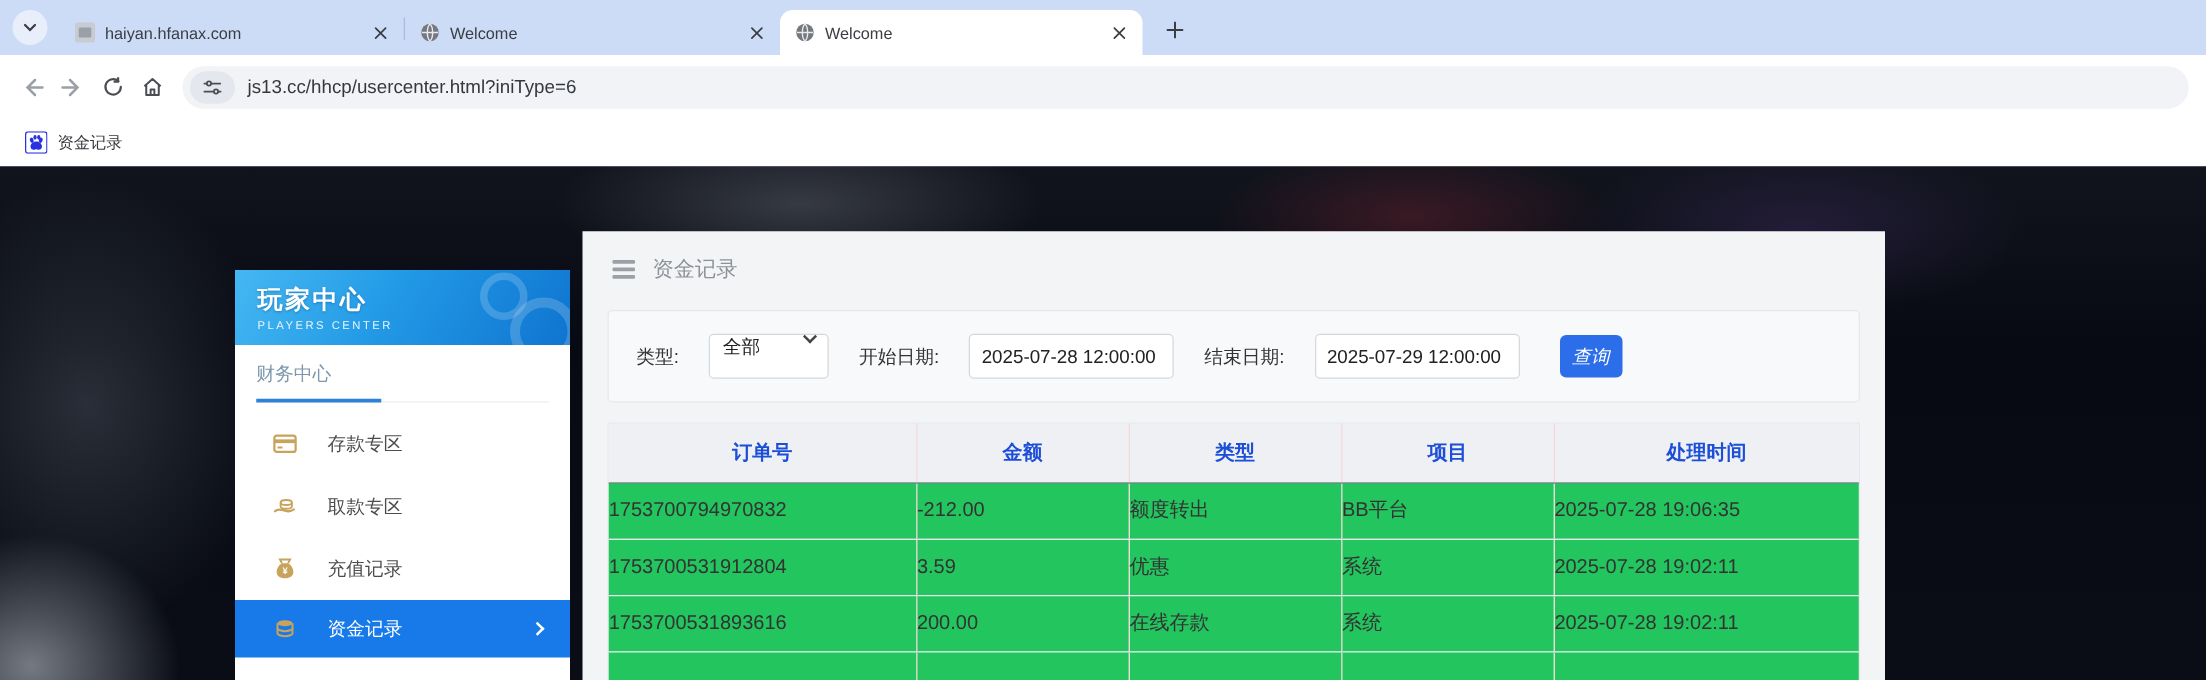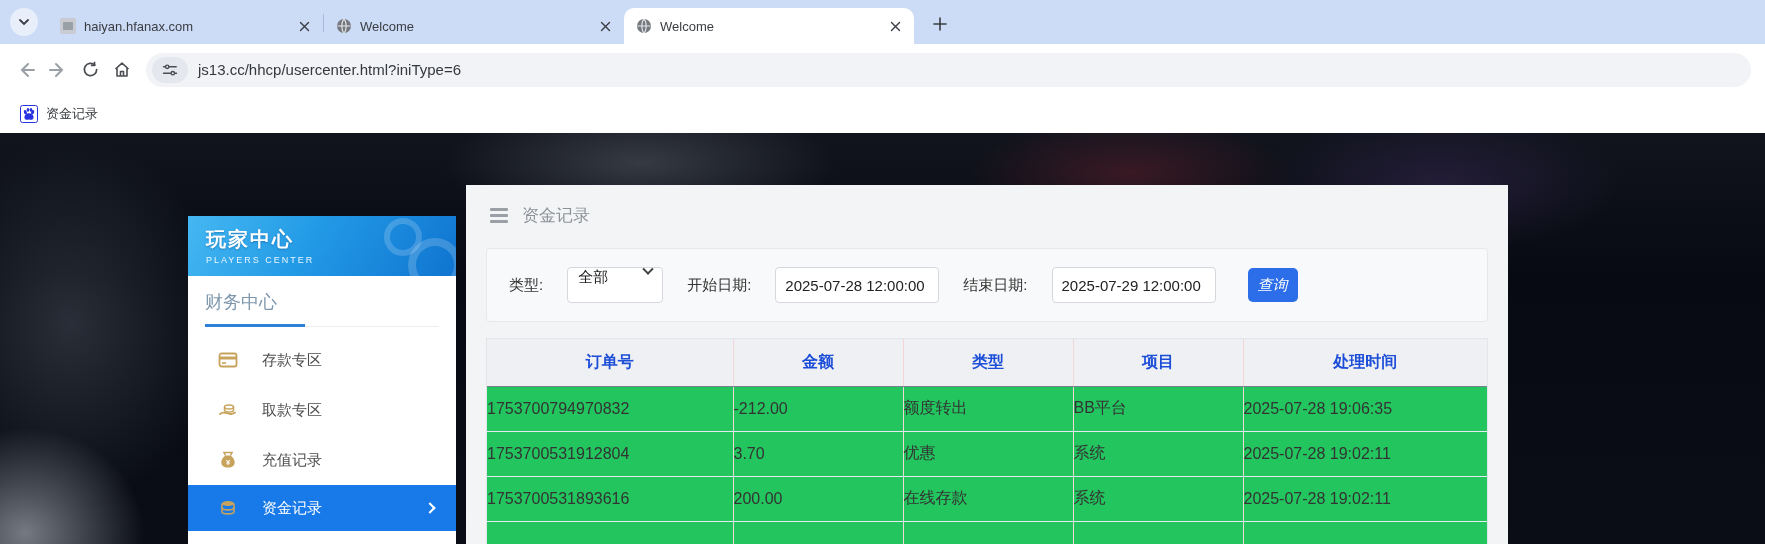--- a/index.html
+++ b/index.html
@@ -63,21 +63,21 @@
   .sidebar { position:absolute; left:188px; top:52px; width:268px; height:359px;
     background:#fff; overflow:hidden;margin-top:31px; }
   .banner { position:relative; height:60px; overflow:hidden; padding:10px 0 0 18px;
     background:linear-gradient(120deg,#45b8f2 0%,#239ae6 45%,#0f74d0 100%); }
   .banner-title { color:#fff; font-size:20px; font-weight:bold; letter-spacing:2px;
     text-shadow:0 1px 2px rgba(0,60,120,.4); }
   .banner-sub { color:#eaf6ff; font-size:9px; letter-spacing:2px; margin-top:2px; }
   .pad-circle { position:absolute; border-radius:50%; border:6px solid rgba(255,255,255,.18); }
   .pc1 { width:38px; height:38px; right:34px; top:2px; }
   .pc2 { width:54px; height:54px; right:-6px; top:22px; border-width:8px; }
-  .section-title { margin:14px 17px 0 17px; font-size:18px; color:#7e97ad; }
+  .section-title { margin:14px 17px 0 17px; font-size:15px; color:#7e97ad; }
   .section-underline { margin:10px 17px 0 17px; height:3px; background:#e7e7e7;
     position:relative; background:linear-gradient(#eee,#eee) 0 2px/100% 1px no-repeat; }
   .blue-seg { position:absolute; left:0; top:0; width:100px; height:3px; background:#2f81d8; }
   .menu { margin-top:8px; }
   .menu-item { height:50px; display:flex; align-items:center; padding-left:30px;
     gap:24px; font-size:15px; color:#4d4d4d; cursor:pointer; }
   .menu-item .micon { width:20px; height:20px; flex:none; }
   .menu-item.active { height:46px; background:#187ae8; color:#fff; position:relative; }
   .chev-right { position:absolute; right:22px; top:50%; width:8px; height:8px;
     border-right:2px solid #fff; border-top:2px solid #fff;
@@ -315,21 +315,21 @@
           <tbody>
             <tr>
               <td>1753700794970832</td>
               <td>-212.00</td>
               <td>额度转出</td>
               <td>BB平台</td>
               <td>2025-07-28 19:06:35</td>
             </tr>
             <tr>
               <td>1753700531912804</td>
-              <td>3.70</td>
+              <td>3.59</td>
               <td>优惠</td>
               <td>系统</td>
               <td>2025-07-28 19:02:11</td>
             </tr>
             <tr>
               <td>1753700531893616</td>
               <td>200.00</td>
               <td>在线存款</td>
               <td>系统</td>
               <td>2025-07-28 19:02:11</td>

